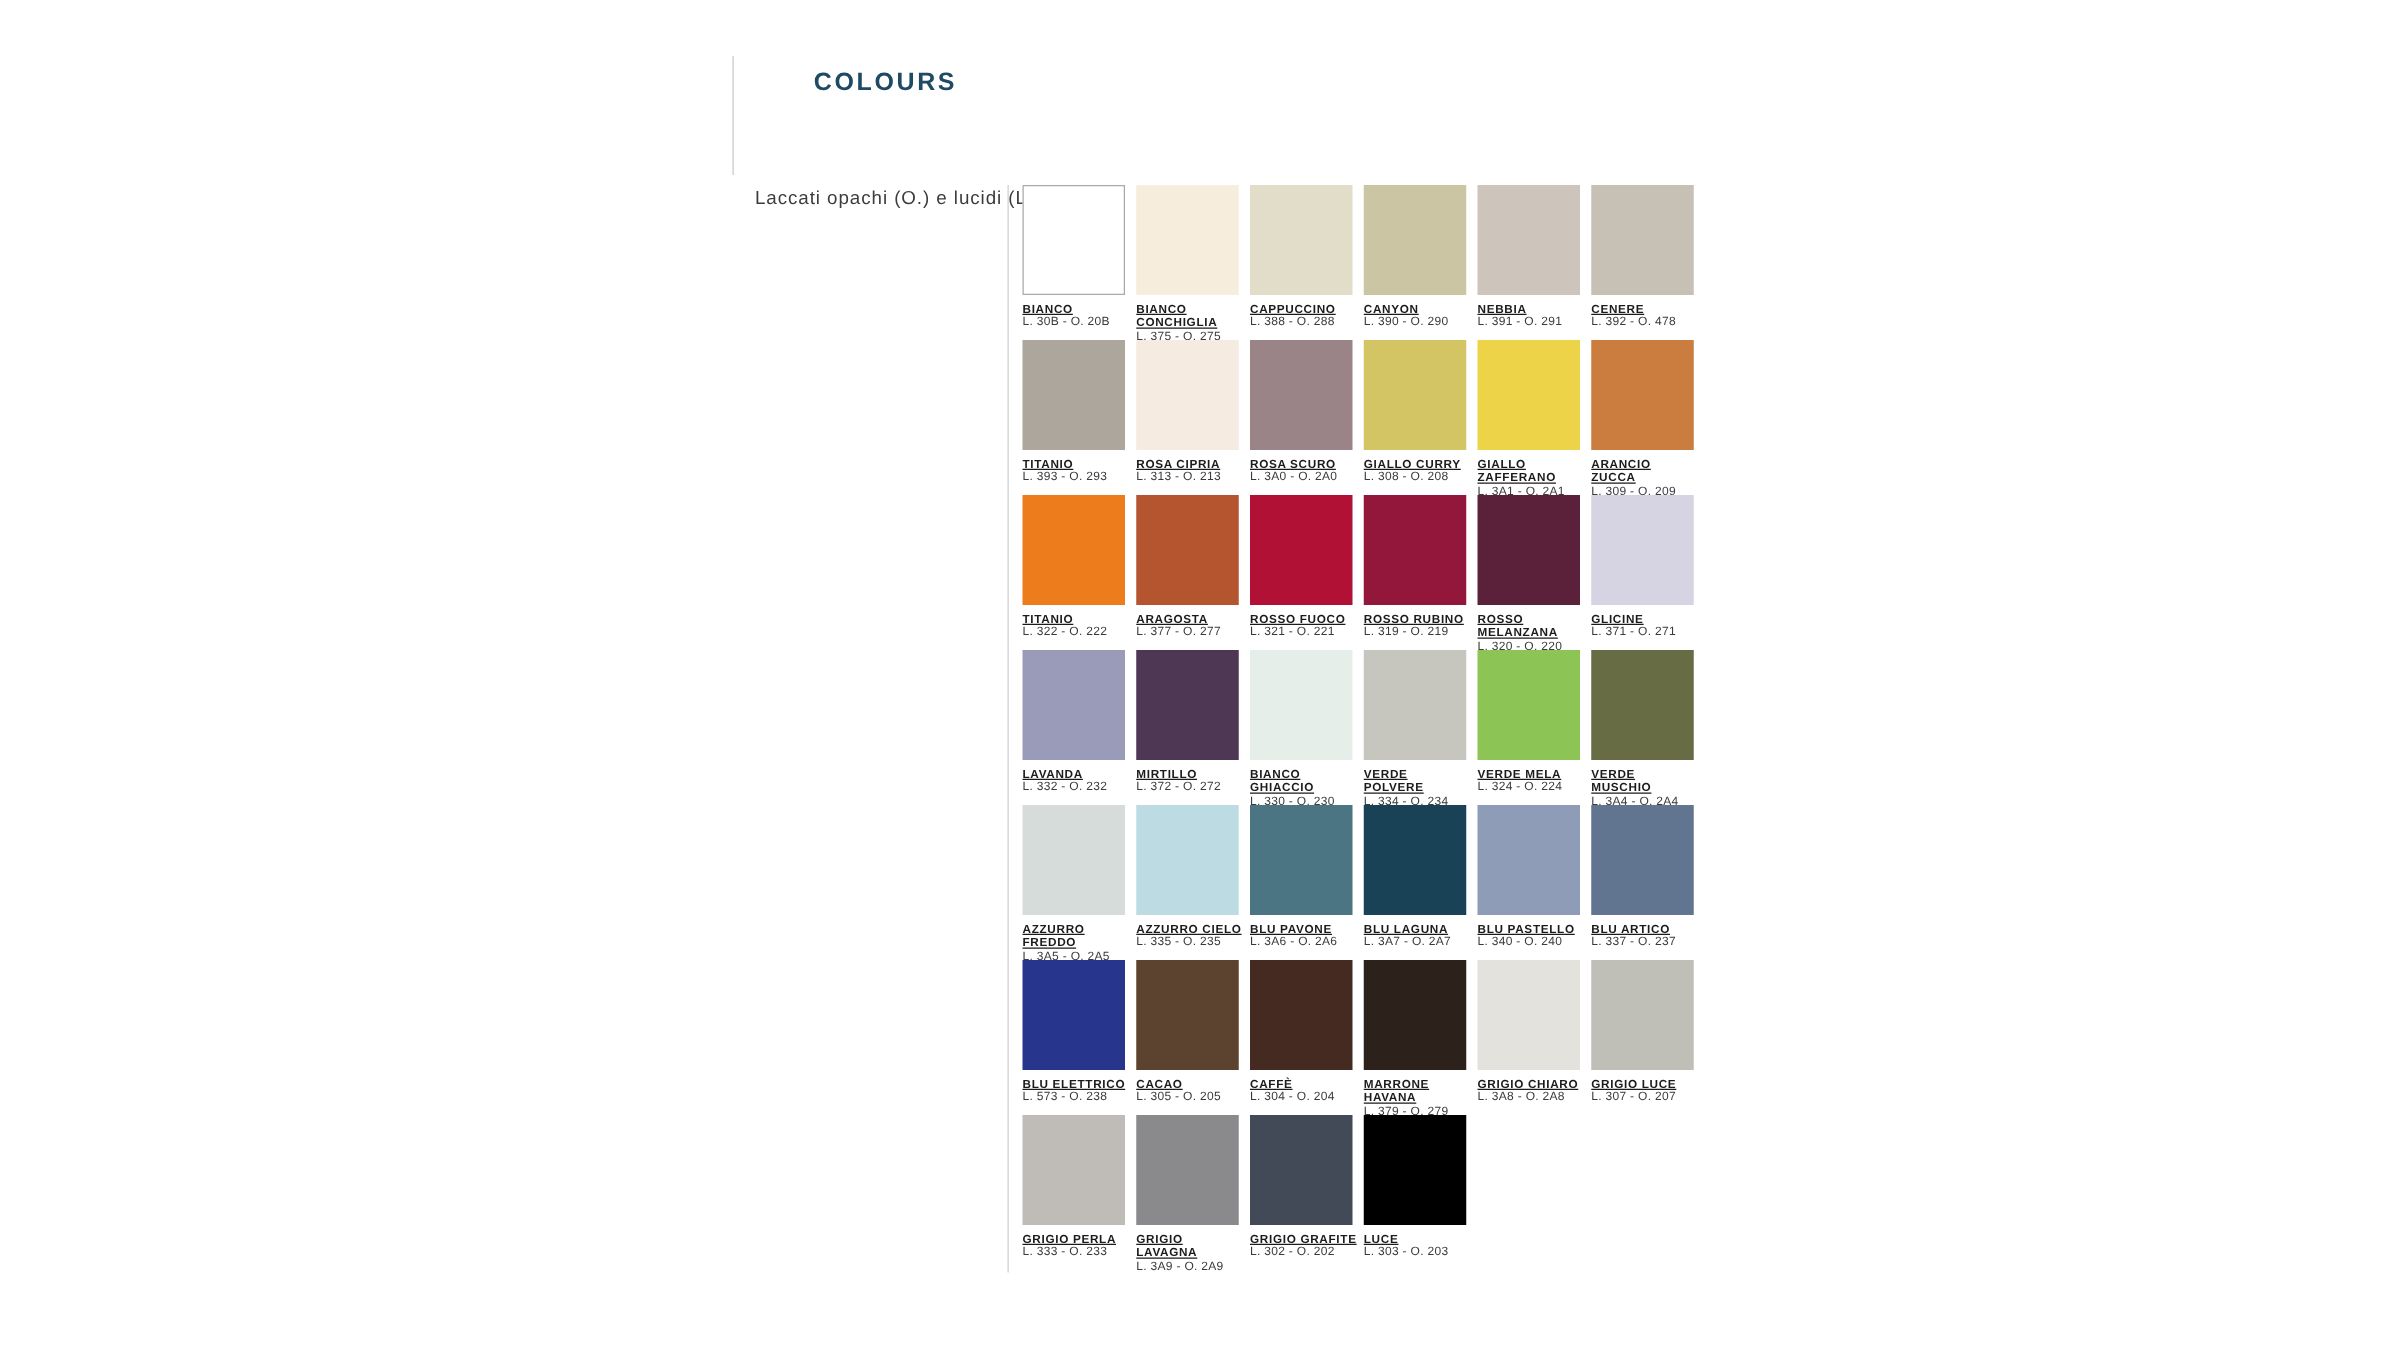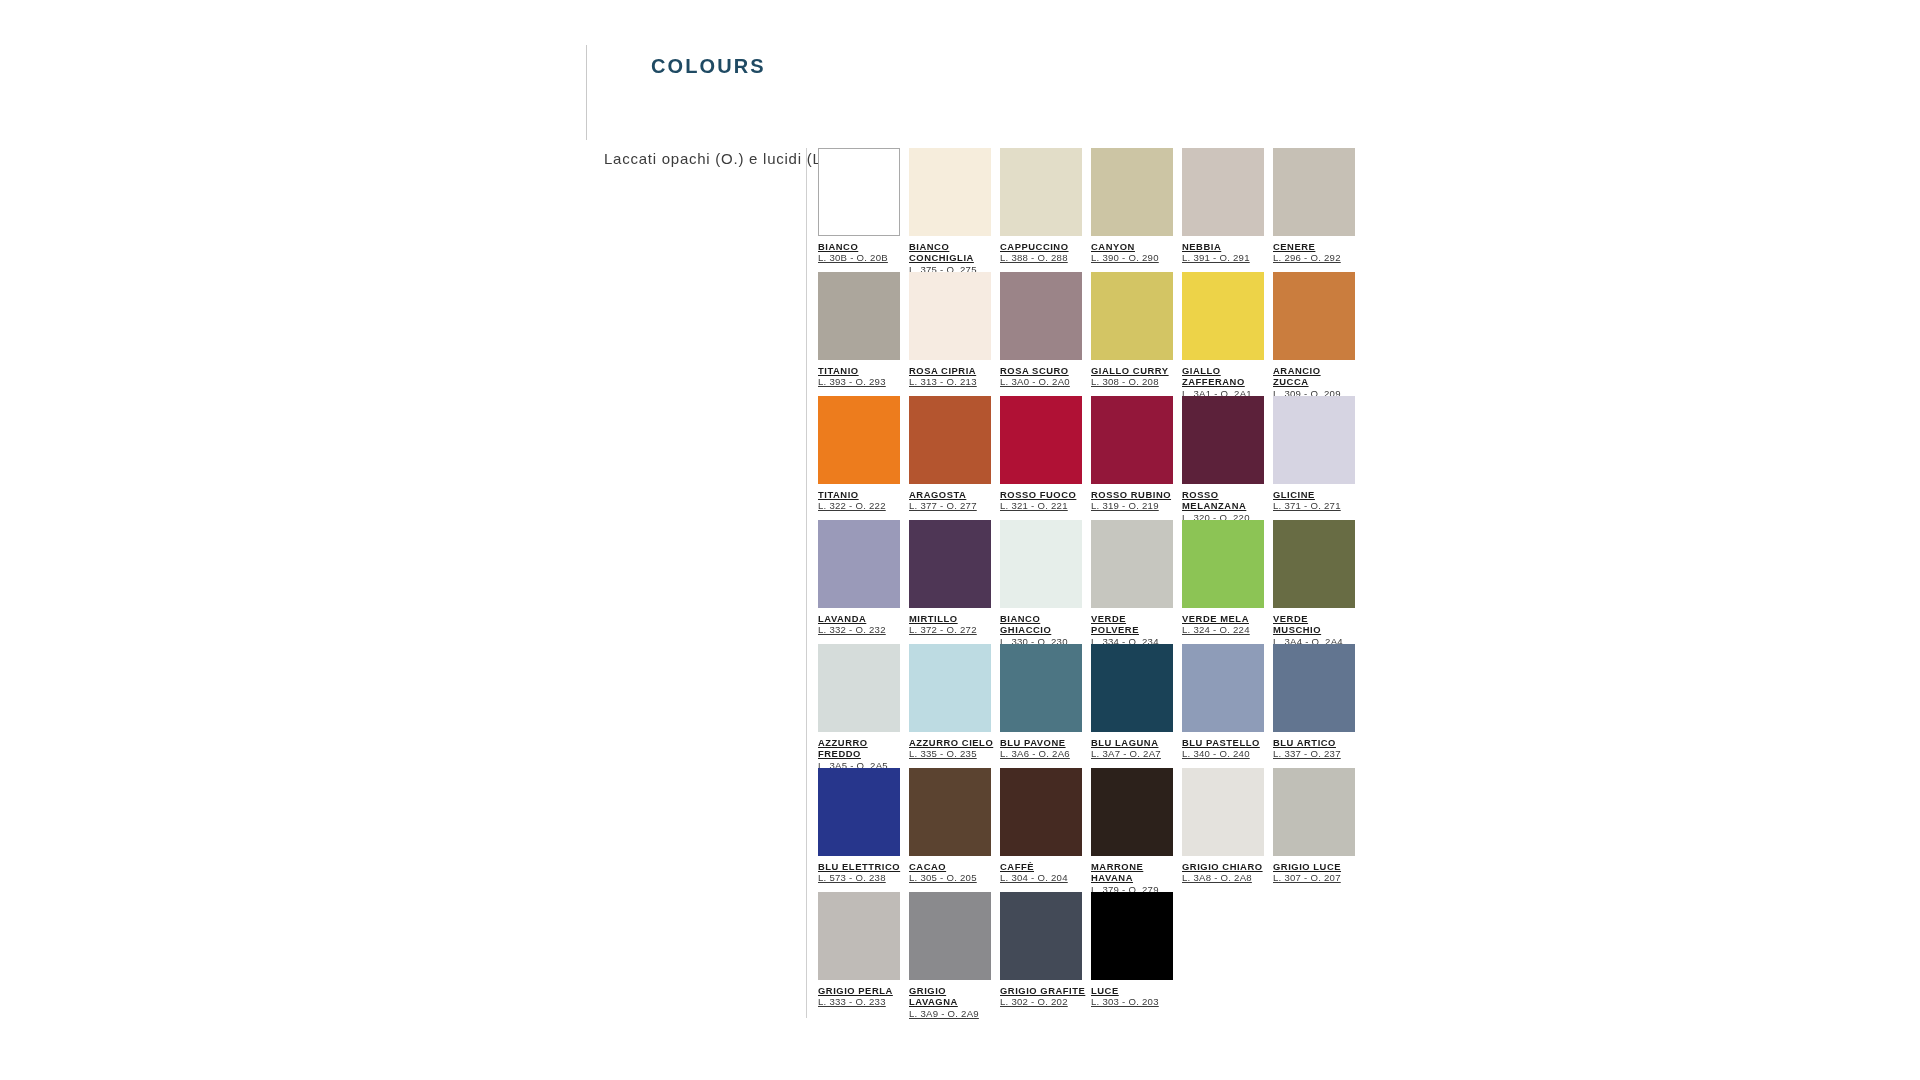--- a/index.html
+++ b/index.html
@@ -93,21 +93,20 @@
     color: #1b1b1b;
     width: 86px;
     text-decoration: underline;
   }
   .swatch-code {
     font-size: 9.6px;
     letter-spacing: 0.25px;
     line-height: 11.5px;
     color: #3a3a3a;
     white-space: nowrap;
-    text-decoration: underline;
   }
 </style>
 </head>
 <body>
 
 <div class="page">
 
   <div class="header-rule"></div>
 
   <div class="page-title">COLOURS</div>
@@ -138,21 +137,21 @@
         <div class="swatch-code">L. 390 - O. 290</div>
       </div>
       <div class="swatch-cell">
         <div class="swatch-chip" style="background: rgb(205, 196, 188);"></div>
         <div class="swatch-name">NEBBIA</div>
         <div class="swatch-code">L. 391 - O. 291</div>
       </div>
       <div class="swatch-cell">
         <div class="swatch-chip" style="background: rgb(198, 192, 181);"></div>
         <div class="swatch-name">CENERE</div>
-        <div class="swatch-code">L. 296 - O. 292</div>
+        <div class="swatch-code">L. 392 - O. 478</div>
       </div>
       <div class="swatch-cell">
         <div class="swatch-chip" style="background: rgb(172, 166, 156);"></div>
         <div class="swatch-name">TITANIO</div>
         <div class="swatch-code">L. 393 - O. 293</div>
       </div>
       <div class="swatch-cell">
         <div class="swatch-chip" style="background: rgb(246, 235, 225);"></div>
         <div class="swatch-name">ROSA CIPRIA</div>
         <div class="swatch-code">L. 313 - O. 213</div>

